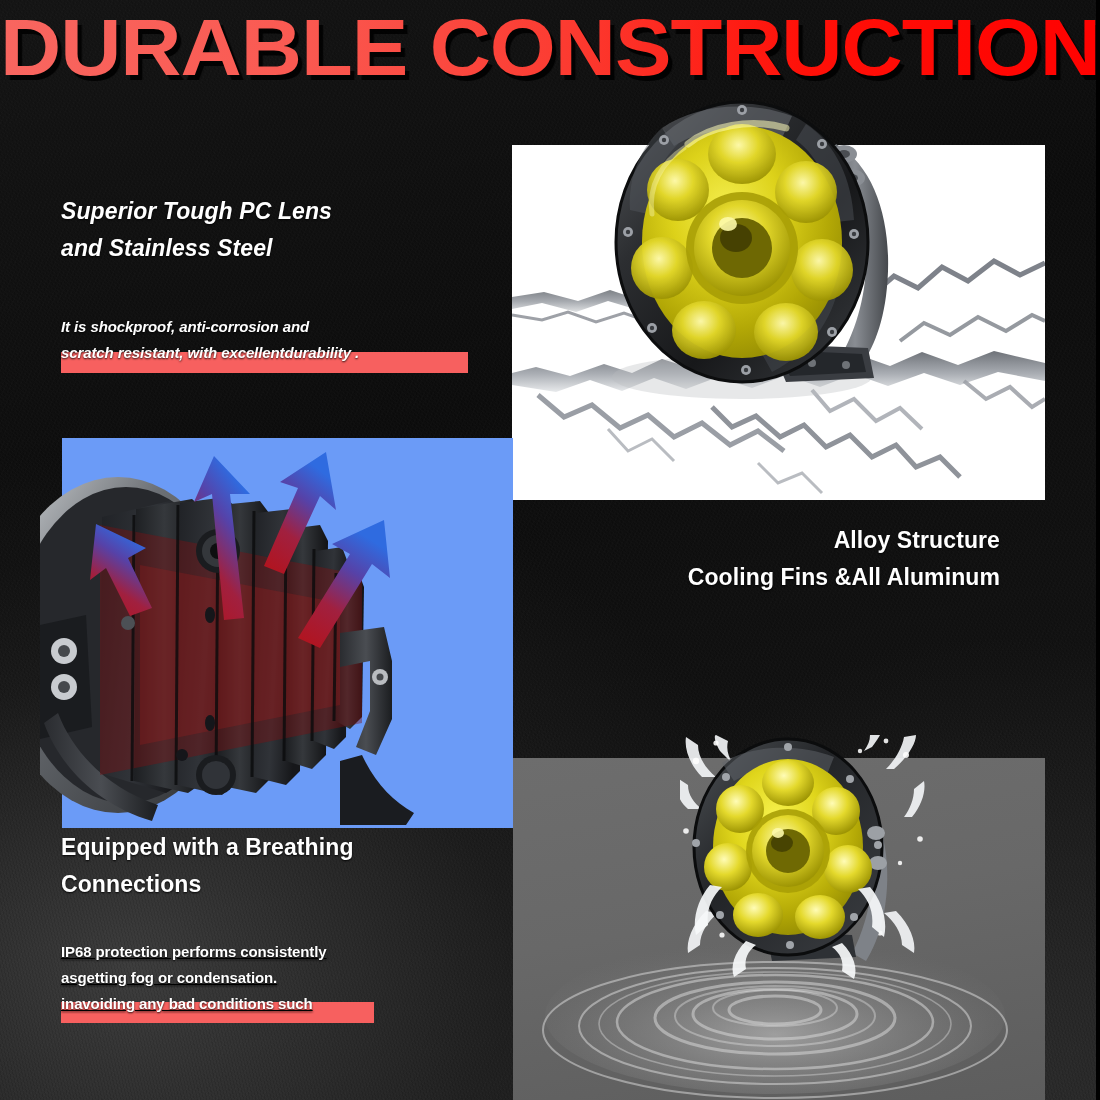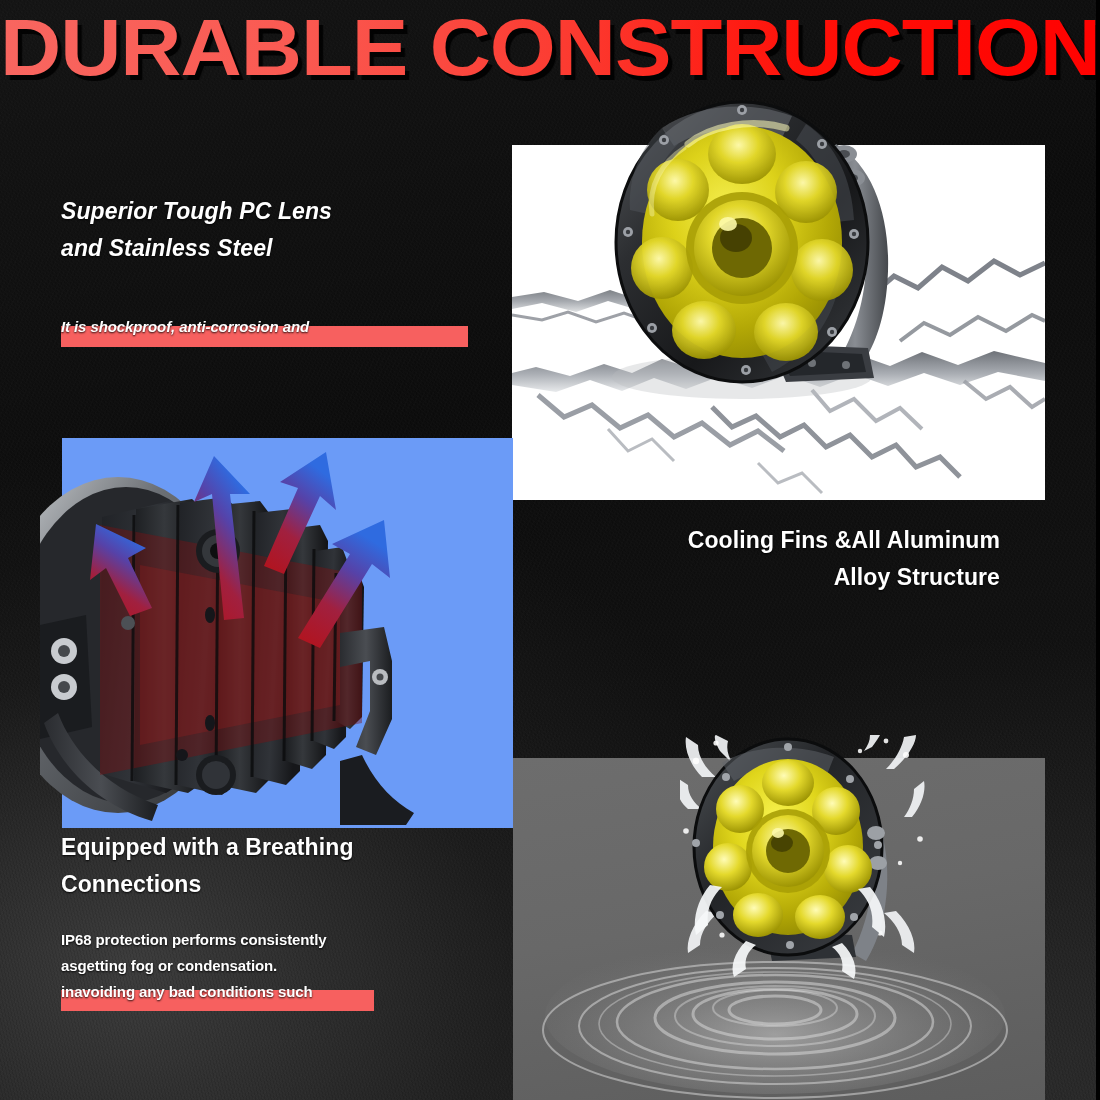--- a/index.html
+++ b/index.html
@@ -110,21 +110,21 @@
 
   #block-lens   { left: 61px;  top: 193px; width: 430px; font-style: italic; }
   #block-lens .body-wrap { position: relative; margin-top: 47px; }
   #block-lens .hl-bar { left: 0px; bottom: -7px; width: 407px; }
 
   #block-cool   { left: 570px; top: 522px; width: 430px; text-align: right; }
   #block-cool .body-wrap { position: relative; margin-top: 47px; }
   #block-cool .hl-bar { right: 5px; bottom: -7px; width: 373px; }
 
   #block-vent   { left: 61px;  top: 829px; width: 430px; }
-  #block-vent .body-wrap { position: relative; margin-top: 24px; }
+  #block-vent .body-wrap { position: relative; margin-top: 36px; text-decoration: underline; }
   #block-vent .hl-bar { left: 0px; bottom: -6px; width: 313px; }
 
   
   #arrows { position: absolute; left: 62px; top: 438px; width: 451px; height: 390px; z-index: 6; pointer-events: none; }
 </style>
 </head>
 <body>
 
 <div id="poster">
 
@@ -477,28 +477,29 @@
 
   <div class="txtblock" id="block-lens">
     <div class="head">
       <div>Superior Tough PC Lens</div>
       <div>and Stainless Steel</div>
     </div>
     <div class="body-wrap">
       <div class="hl-bar"></div>
       <div class="body">
         <div>It is shockproof, anti-corrosion and</div>
+        <div>scratch resistant, with excellentdurability .</div>
       </div>
     </div>
   </div>
 
   <div class="txtblock" id="block-cool">
     <div class="head">
+      <div>Alloy Structure</div>
       <div>Cooling Fins &amp;All Aluminum</div>
-      <div>Alloy Structure</div>
     </div>
   </div>
 
   <div class="txtblock" id="block-vent">
     <div class="head">
       <div>Equipped with a Breathing</div>
       <div>Connections</div>
     </div>
     <div class="body-wrap">
       <div class="hl-bar"></div>

